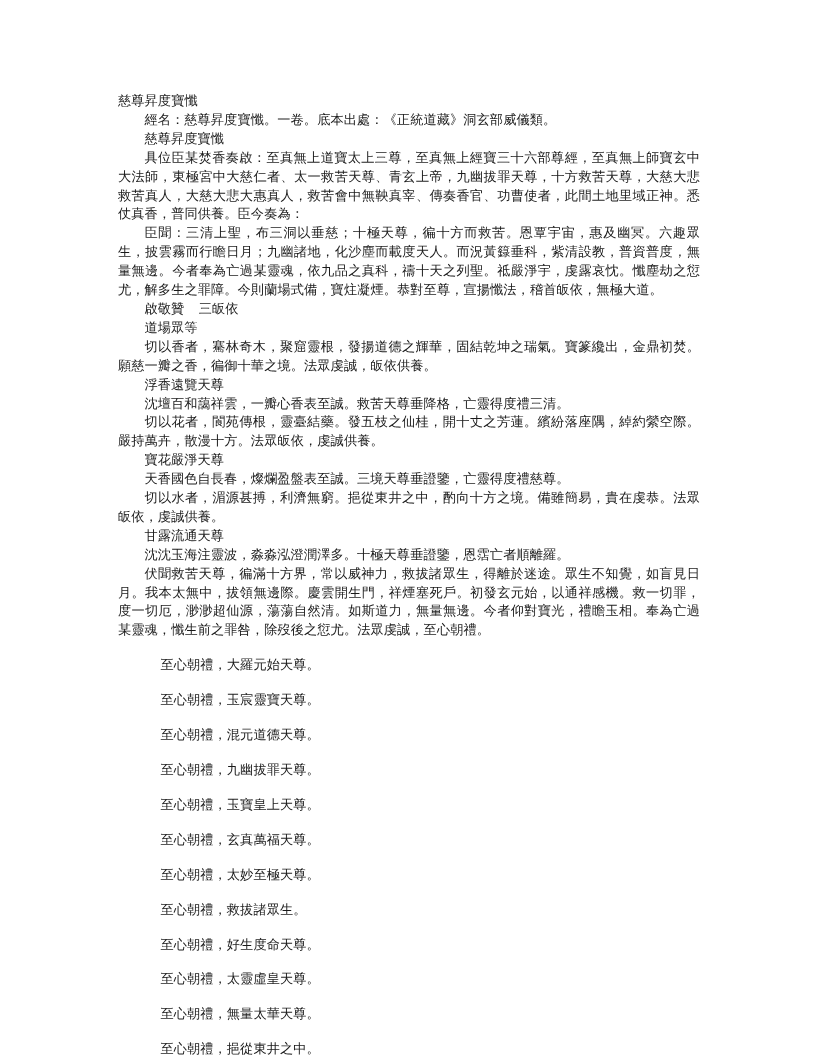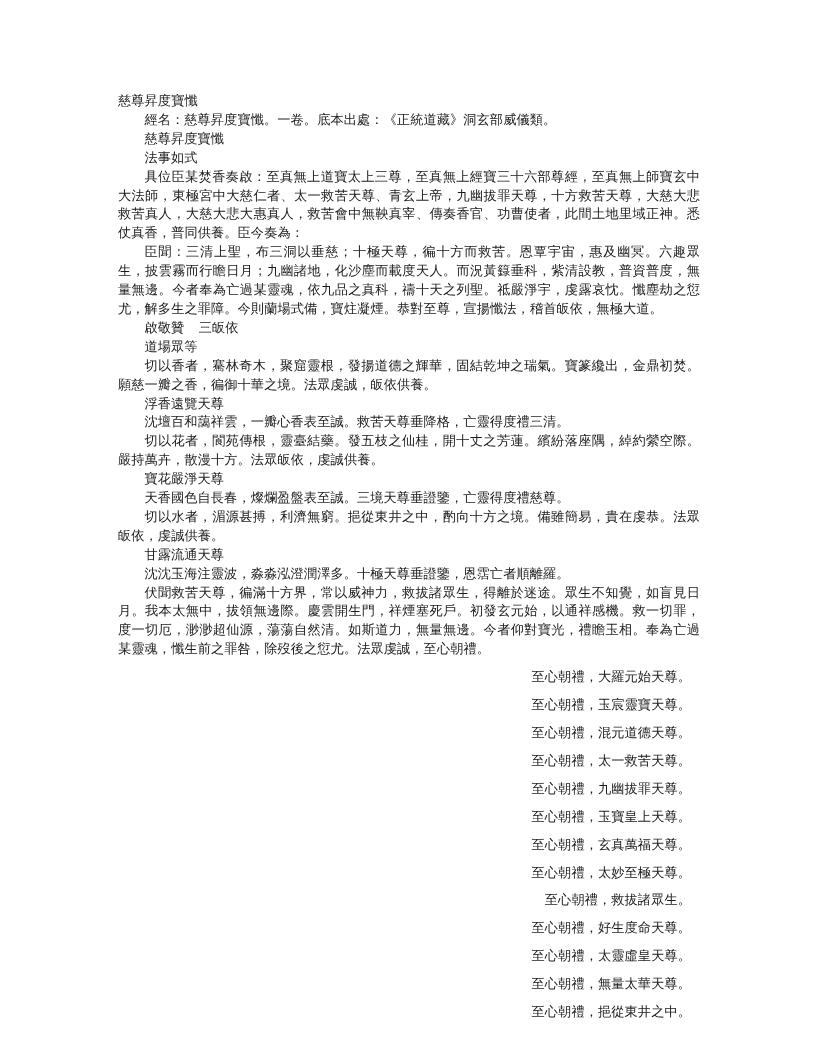--- a/index.html
+++ b/index.html
@@ -39,57 +39,55 @@
     text-indent: 2em;
   }
   
   p.line {
     margin: 0;
     text-indent: 2em;
     text-align: left;
   }
   
   p.litany {
-    margin: 9px;
+    margin: 16px;
     text-indent: 2em;
-    text-align: right;
+    text-align: left;
   }
   .gap-wide {
     
     display: inline-block;
     width: 1.1em;
   }
 </style>
 </head>
 <body>
 
 <div class="page">
   <div class="doc-body" id="doc-body">
       <p class="para">慈尊昇度寶懺</p>
       <p class="line">經名：慈尊昇度寶懺。一卷。底本出處：《正統道藏》洞玄部威儀類。</p>
       <p class="line">慈尊昇度寶懺</p>
-      <p class="line">法事如式</p>
       <p class="para indent">具位臣某焚香奏啟：至真無上道寶太上三尊，至真無上經寶三十六部尊經，至真無上師寶玄中大法師，東極宮中大慈仁者、太一救苦天尊、青玄上帝，九幽拔罪天尊，十方救苦天尊，大慈大悲救苦真人，大慈大悲大惠真人，救苦會中無鞅真宰、傳奏香官、功曹使者，此間土地里域正神。悉仗真香，普同供養。臣今奏為：</p>
       <p class="para indent">臣聞：三清上聖，布三洞以垂慈；十極天尊，徧十方而救苦。恩覃宇宙，惠及幽冥。六趣眾生，披雲霧而行瞻日月；九幽諸地，化沙塵而載度天人。而況黃籙垂科，紫清設教，普資普度，無量無邊。今者奉為亡過某靈魂，依九品之真科，禱十天之列聖。祗嚴淨宇，虔露哀忱。懺塵劫之愆尤，解多生之罪障。今則蘭場式備，寶炷凝煙。恭對至尊，宣揚懺法，稽首皈依，無極大道。</p>
       <p class="line"><span>啟敬贊</span><span class="gap-wide"></span><span>三皈依</span></p>
       <p class="line">道場眾等</p>
       <p class="para indent">切以香者，騫林奇木，聚窟靈根，發揚道德之輝華，固結乾坤之瑞氣。寶篆纔出，金鼎初焚。願慈一瓣之香，徧御十華之境。法眾虔誠，皈依供養。</p>
       <p class="line">浮香遠覽天尊</p>
       <p class="line">沈壇百和藹祥雲，一瓣心香表至誠。救苦天尊垂降格，亡靈得度禮三清。</p>
       <p class="para indent">切以花者，閬苑傳根，靈臺結藥。發五枝之仙桂，開十丈之芳蓮。繽紛落座隅，綽約縈空際。嚴持萬卉，散漫十方。法眾皈依，虔誠供養。</p>
       <p class="line">寶花嚴淨天尊</p>
       <p class="line">天香國色自長春，燦爛盈盤表至誠。三境天尊垂證鑒，亡靈得度禮慈尊。</p>
       <p class="para indent">切以水者，湄源甚搏，利濟無窮。挹從東井之中，酌向十方之境。備雖簡易，貴在虔恭。法眾皈依，虔誠供養。</p>
       <p class="line">甘露流通天尊</p>
       <p class="line">沈沈玉海注靈波，淼淼泓澄潤澤多。十極天尊垂證鑒，恩霑亡者順離羅。</p>
       <p class="para indent">伏聞救苦天尊，徧滿十方界，常以威神力，救拔諸眾生，得離於迷途。眾生不知覺，如盲見日月。我本太無中，拔領無邊際。慶雲開生門，祥煙塞死戶。初發玄元始，以通祥感機。救一切罪，度一切厄，渺渺超仙源，蕩蕩自然清。如斯道力，無量無邊。今者仰對寶光，禮瞻玉相。奉為亡過某靈魂，懺生前之罪咎，除歿後之愆尤。法眾虔誠，至心朝禮。</p>
       <p class="litany">至心朝禮，大羅元始天尊。</p>
       <p class="litany">至心朝禮，玉宸靈寶天尊。</p>
       <p class="litany">至心朝禮，混元道德天尊。</p>
-      <p class="litany">至心朝禮，太一救苦天尊。</p>
       <p class="litany">至心朝禮，九幽拔罪天尊。</p>
       <p class="litany">至心朝禮，玉寶皇上天尊。</p>
       <p class="litany">至心朝禮，玄真萬福天尊。</p>
       <p class="litany">至心朝禮，太妙至極天尊。</p>
       <p class="litany">至心朝禮，救拔諸眾生。</p>
       <p class="litany">至心朝禮，好生度命天尊。</p>
       <p class="litany">至心朝禮，太靈虛皇天尊。</p>
       <p class="litany">至心朝禮，無量太華天尊。</p>
       <p class="litany">至心朝禮，挹從東井之中。</p>
     </div>

